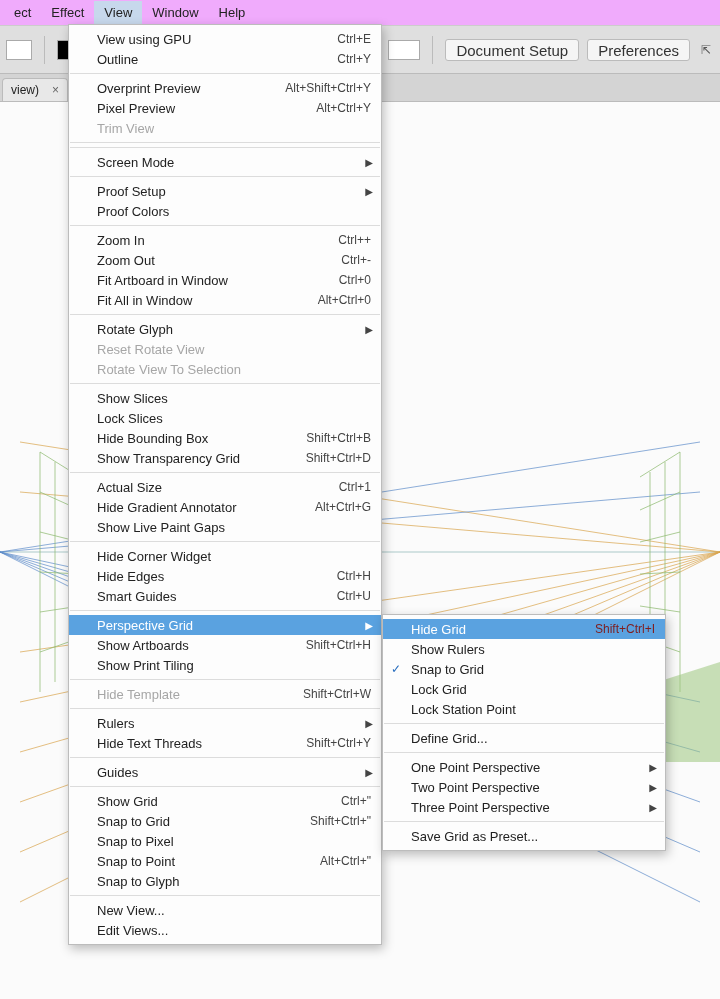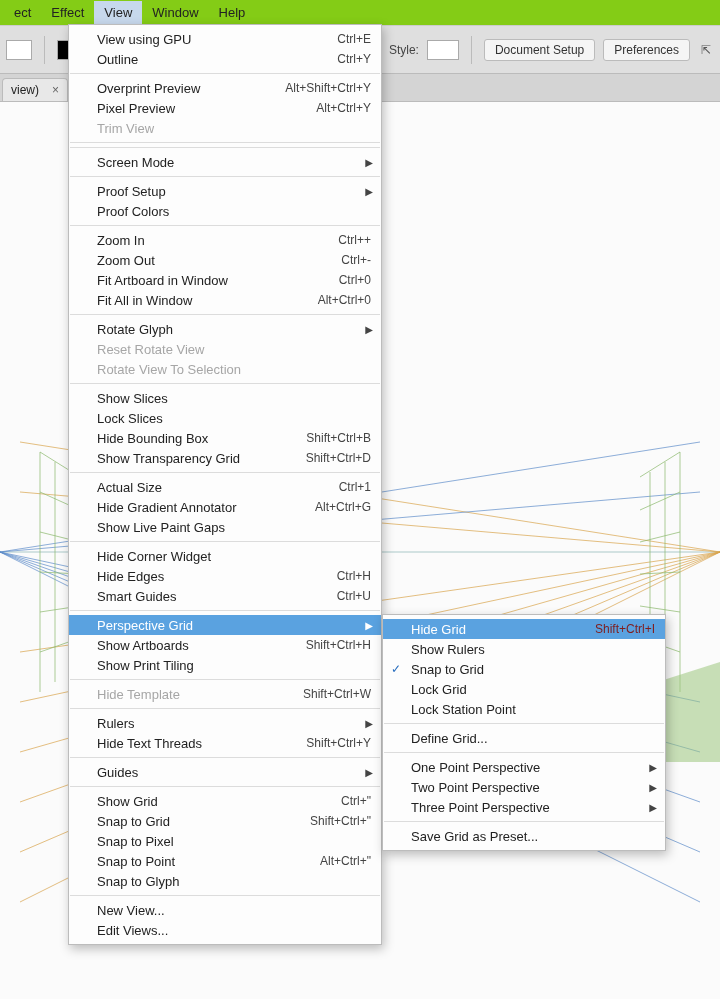--- a/index.html
+++ b/index.html
@@ -7,21 +7,21 @@
     font-family: "Segoe UI", Tahoma, Arial, sans-serif;
     font-size: 13px;
     background: #f0f0f0;
     width: 720px;
     height: 999px;
     overflow: hidden;
     position: relative;
     color: #222;
   }
   .menubar {
-    background: #84cc16;
+    background: #f0abfc;
     height: 26px;
     display: flex;
     align-items: center;
     padding: 12px 4px;
     border-bottom: 1px solid #ccc;
   }
   .menubar .mi {
     padding: 4px 10px;
     cursor: default;
   }
@@ -44,21 +44,21 @@
     background: #fff;
   }
   .toolbar .sep { width:1px; height:28px; background:#bbb; margin:0 4px;}
   .toolbar .lbl { font-size:12px; color:#444;}
   .toolbar .btn {
     background: #f5f5f5;
     border: 1px solid #bbb;
     border-radius: 3px;
     height: 22px;
     padding: 2px 10px;
-    font-size: 12px;
+    font-size: 15px;
     color:#333;
     text-align:center;
   }
   .toolbar .spacer { flex:1; }
   .tabbar {
     height: 28px;
     background: #d4d4d4;
     border-bottom: 1px solid #bbb;
     display:flex;
     align-items:flex-end;

